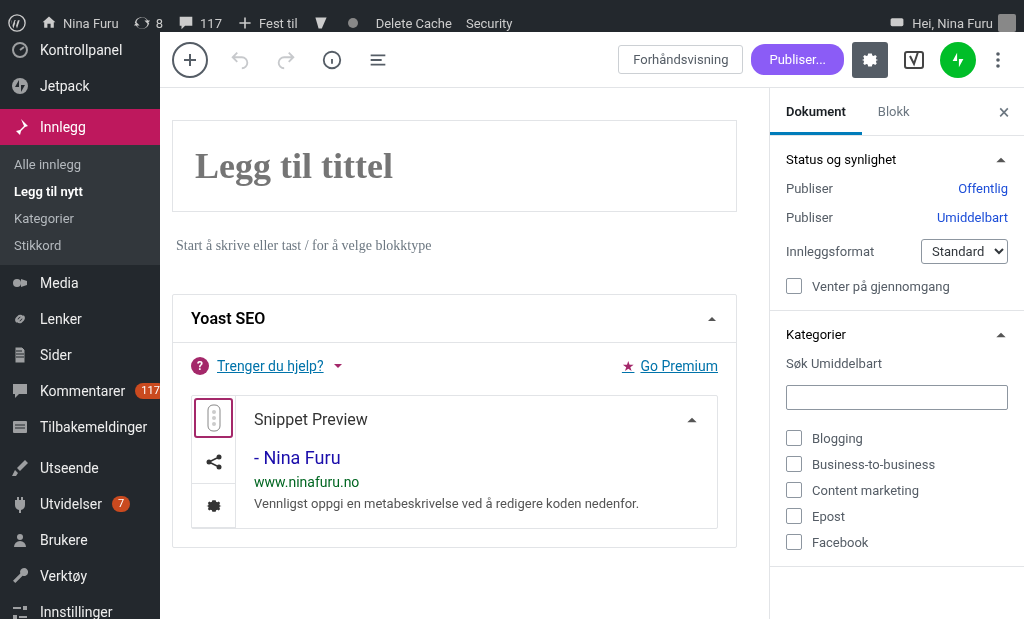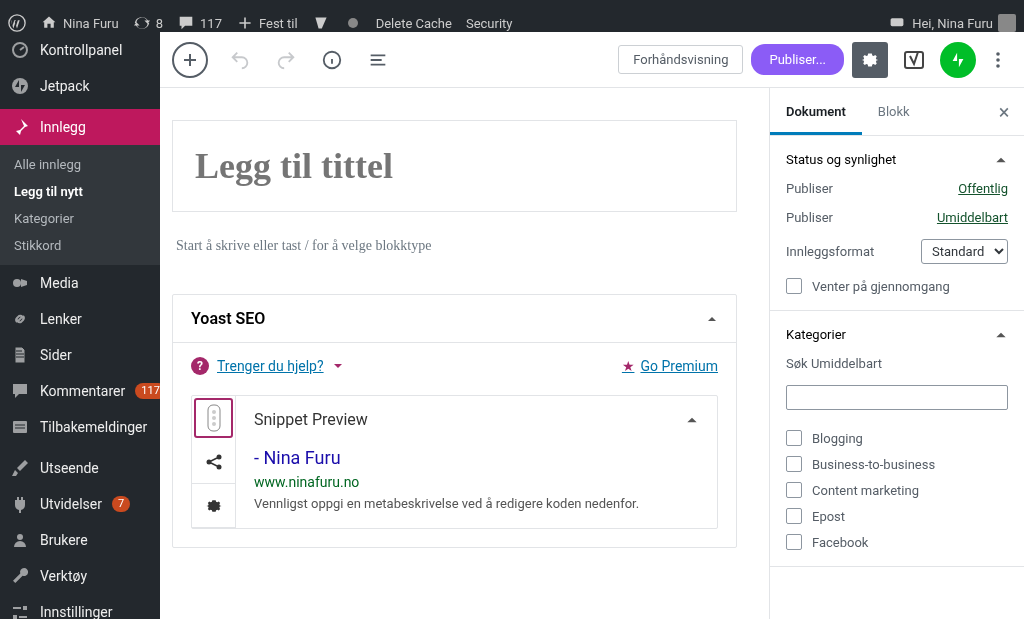--- a/index.html
+++ b/index.html
@@ -69,21 +69,21 @@
 
 .settings { width:255px; border-left:1px solid #e2e4e7; display:flex; flex-direction:column; overflow-y:auto; }
 .tabs { display:flex; border-bottom:1px solid #e2e4e7; position:relative; height:48px; align-items:stretch; }
 .tab { padding:0 16px; display:flex; align-items:center; font-size:13px; cursor:pointer; color:#6c7781; }
 .tab.active { color:#191e23; font-weight:600; box-shadow: inset 0 -3px 0 #007cba; }
 .tab-close { margin-left:auto; width:40px; display:flex; align-items:center; justify-content:center; color:#6c7781; cursor:pointer; font-size:20px; }
 .panel { border-bottom:1px solid #e2e4e7; padding:16px; }
 .panel-title { display:flex; justify-content:space-between; align-items:center; font-weight:400; font-size:13px; cursor:pointer; }
 .panel-body { margin-top:14px; display:flex; flex-direction:column; gap:14px; font-size:13px; color:#555d66; }
 .row { display:flex; justify-content:space-between; align-items:center; }
-.link-blue { color:#14532d; text-decoration:underline; cursor:pointer; }
+.link-blue { color:#1d4ed8; cursor:pointer; }
 .select { border:1px solid #8d96a0; border-radius:3px; padding:3px 6px; font-size:13px; background:#fff; color: #32373c; }
 .chk-row { display:flex; align-items:center; gap:10px; font-size:13px; color:#555d66; }
 .chk { width:16px; height:16px; border:1.5px solid #8d96a0; border-radius:2px; }
 .search-input { width:100%; border:1px solid #8d96a0; padding:4px 6px; border-radius:2px; font-size:13px; }
 .cat-list { display:flex; flex-direction:column; gap:10px; margin-top:6px; }
 svg { display:block; }
 </style>
 </head>
 <body>
 

